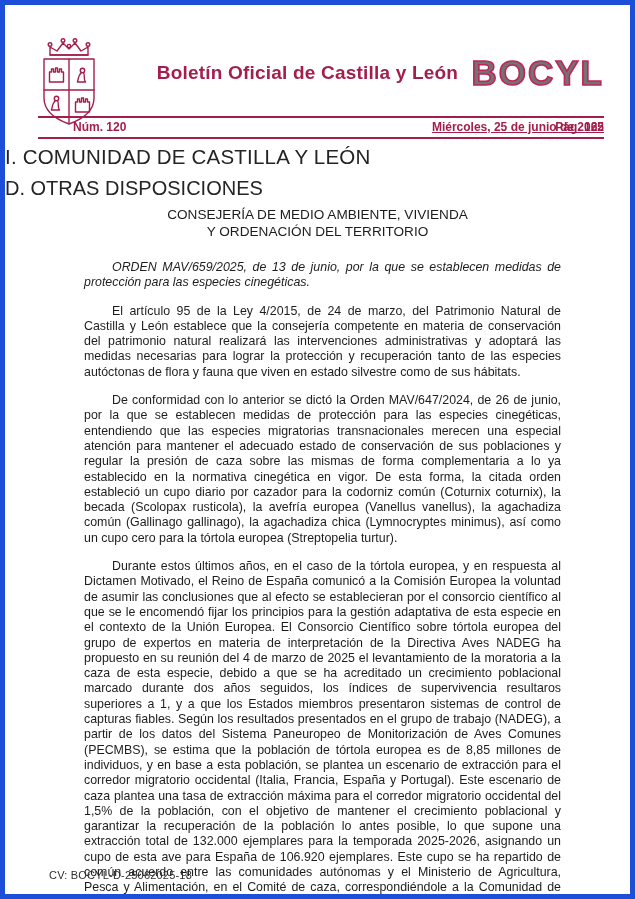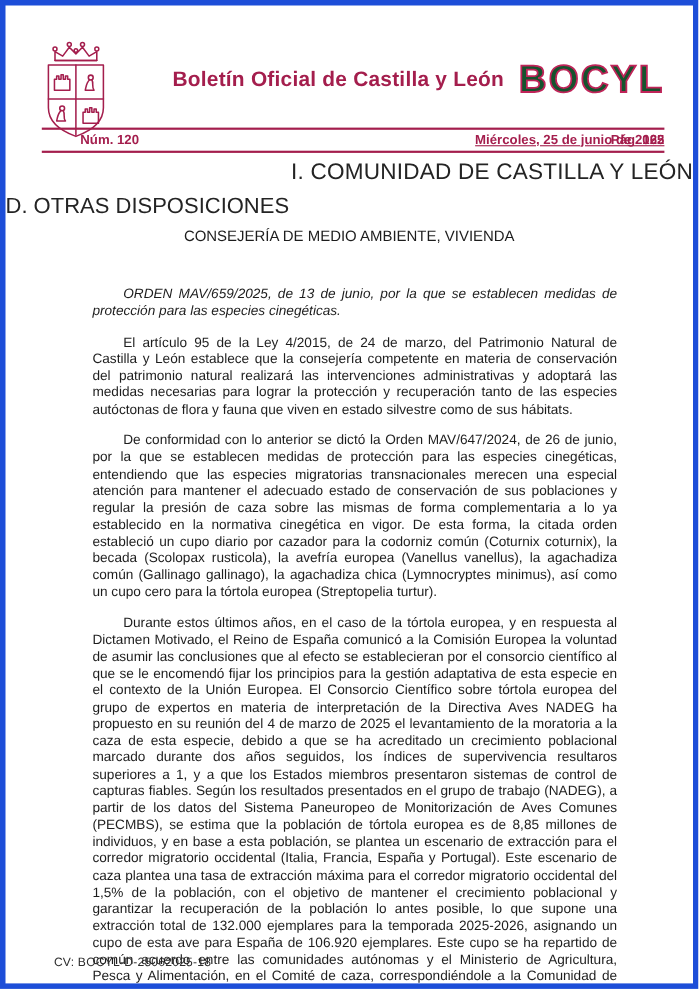--- a/index.html
+++ b/index.html
@@ -16,38 +16,38 @@
   
   .coat{position:absolute;left:32px;top:27px;width:64px;height:96px;}
   .masthead-title{
     position:absolute;top:57px;left:110px;right:130px;
     text-align:center;font-size:19px;font-weight:bold;color:#A41E4D;
     letter-spacing:.2px;white-space:nowrap;
   }
   .logo{
     position:absolute;top:48px;right:26px;
     font-size:35px;font-weight:bold;letter-spacing:2px;
-    color:#14532d;
+    color:#737373;
     -webkit-text-stroke:1.6px #C02459;
     text-stroke:1.6px #C02459;
   }
   .rule{position:absolute;left:33px;right:26px;height:2px;background:#A41E4D;}
   .rule-top{top:111px;}
   .rule-bottom{top:132px;}
   .meta-row{
     position:absolute;top:114.5px;left:33px;right:26px;height:16px;
     font-size:12px;font-weight:bold;color:#A41E4D;margin-left:35px;
   }
   .meta-issue{position:absolute;left:0;top:0;}
   .meta-date{position:absolute;left:0;right:0;top:0;text-align:right;text-decoration:underline;}
   .meta-page{position:absolute;right:0;top:0;}
   
   .h-community{
-    position:absolute;top:140px;left:0;right:0;text-align:right;
-    font-size:20.5px;font-weight:400;color:#242424;letter-spacing:.2px;padding-left:18px;
+    position:absolute;top:140px;left:0;right:0;text-align:left;
+    font-size:20.5px;font-weight:400;color:#242424;letter-spacing:.2px;
   }
   .h-section{
     position:absolute;top:172px;left:0;right:0;
     font-size:20px;font-weight:400;color:#242424;
   }
   .h-department{
     position:absolute;top:202px;left:0;right:0;text-align:center;
     font-size:13.6px;font-weight:normal;color:#1d1d1d;line-height:16.5px;
   }
   
@@ -105,20 +105,21 @@
     <span class="meta-issue">Núm. 120</span>
     <span class="meta-date">Miércoles, 25 de junio de 2025</span>
     <span class="meta-page">Pág. 162</span>
   </div>
   <div class="rule rule-bottom"></div>
 
   <div class="h-community">I. COMUNIDAD DE CASTILLA Y LEÓN</div>
   <div class="h-section">D. OTRAS DISPOSICIONES</div>
   <div class="h-department">
     <div>CONSEJERÍA DE MEDIO AMBIENTE, VIVIENDA</div>
+    <div>Y ORDENACIÓN DEL TERRITORIO</div>
   </div>
 
   <div class="doc-body">
     <p class="order-title">ORDEN MAV/659/2025, de 13 de junio, por la que se establecen medidas de protección para las especies cinegéticas.</p>
     <p>El artículo 95 de la Ley 4/2015, de 24 de marzo, del Patrimonio Natural de Castilla y León establece que la consejería competente en materia de conservación del patrimonio natural realizará las intervenciones administrativas y adoptará las medidas necesarias para lograr la protección y recuperación tanto de las especies autóctonas de flora y fauna que viven en estado silvestre como de sus hábitats.</p>
     <p>De conformidad con lo anterior se dictó la Orden MAV/647/2024, de 26 de junio, por la que se establecen medidas de protección para las especies cinegéticas, entendiendo que las especies migratorias transnacionales merecen una especial atención para mantener el adecuado estado de conservación de sus poblaciones y regular la presión de caza sobre las mismas de forma complementaria a lo ya establecido en la normativa cinegética en vigor. De esta forma, la citada orden estableció un cupo diario por cazador para la codorniz común (Coturnix coturnix), la becada (Scolopax rusticola), la avefría europea (Vanellus vanellus), la agachadiza común (Gallinago gallinago), la agachadiza chica (Lymnocryptes minimus), así como un cupo cero para la tórtola europea (Streptopelia turtur).</p>
     <p>Durante estos últimos años, en el caso de la tórtola europea, y en respuesta al Dictamen Motivado, el Reino de España comunicó a la Comisión Europea la voluntad de asumir las conclusiones que al efecto se establecieran por el consorcio científico al que se le encomendó fijar los principios para la gestión adaptativa de esta especie en el contexto de la Unión Europea. El Consorcio Científico sobre tórtola europea del grupo de expertos en materia de interpretación de la Directiva Aves NADEG ha propuesto en su reunión del 4 de marzo de 2025 el levantamiento de la moratoria a la caza de esta especie, debido a que se ha acreditado un crecimiento poblacional marcado durante dos años seguidos, los índices de supervivencia resultaros superiores a 1, y a que los Estados miembros presentaron sistemas de control de capturas fiables. Según los resultados presentados en el grupo de trabajo (NADEG), a partir de los datos del Sistema Paneuropeo de Monitorización de Aves Comunes (PECMBS), se estima que la población de tórtola europea es de 8,85 millones de individuos, y en base a esta población, se plantea un escenario de extracción para el corredor migratorio occidental (Italia, Francia, España y Portugal). Este escenario de caza plantea una tasa de extracción máxima para el corredor migratorio occidental del 1,5% de la población, con el objetivo de mantener el crecimiento poblacional y garantizar la recuperación de la población lo antes posible, lo que supone una extracción total de 132.000 ejemplares para la temporada 2025-2026, asignando un cupo de esta ave para España de 106.920 ejemplares. Este cupo se ha repartido de común acuerdo entre las comunidades autónomas y el Ministerio de Agricultura, Pesca y Alimentación, en el Comité de caza, correspondiéndole a la Comunidad de Castilla y</p>
   </div>
 
   <div class="cv-code">CV: BOCYL-D-25062025-18</div>

